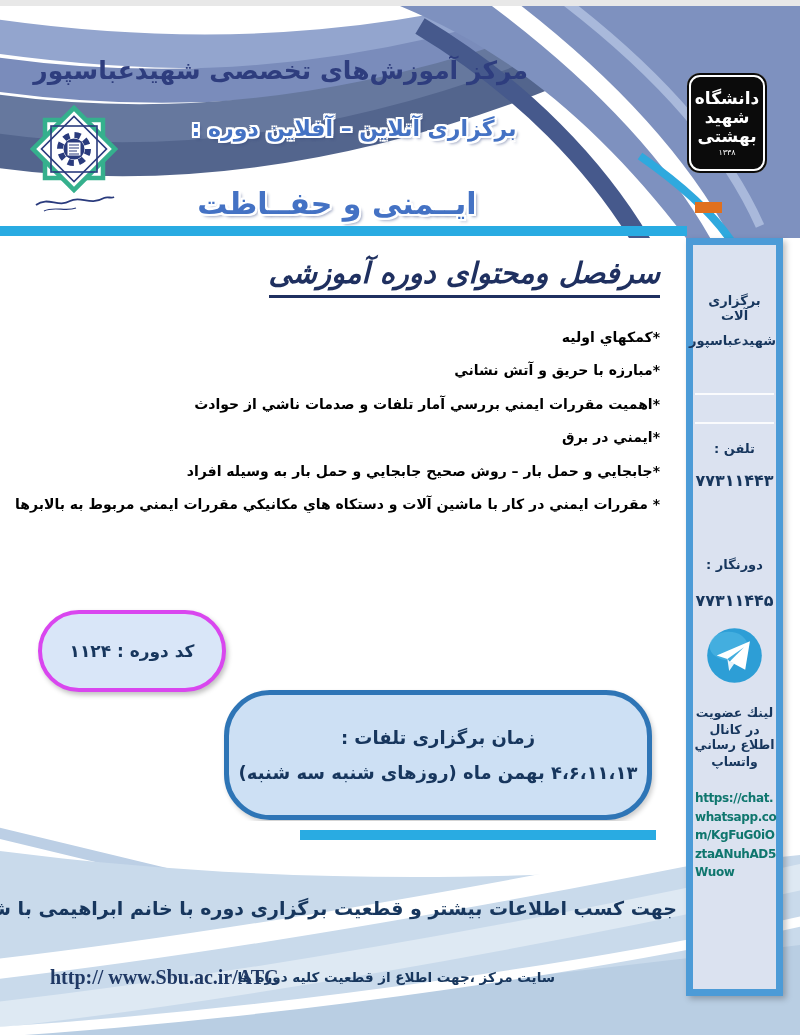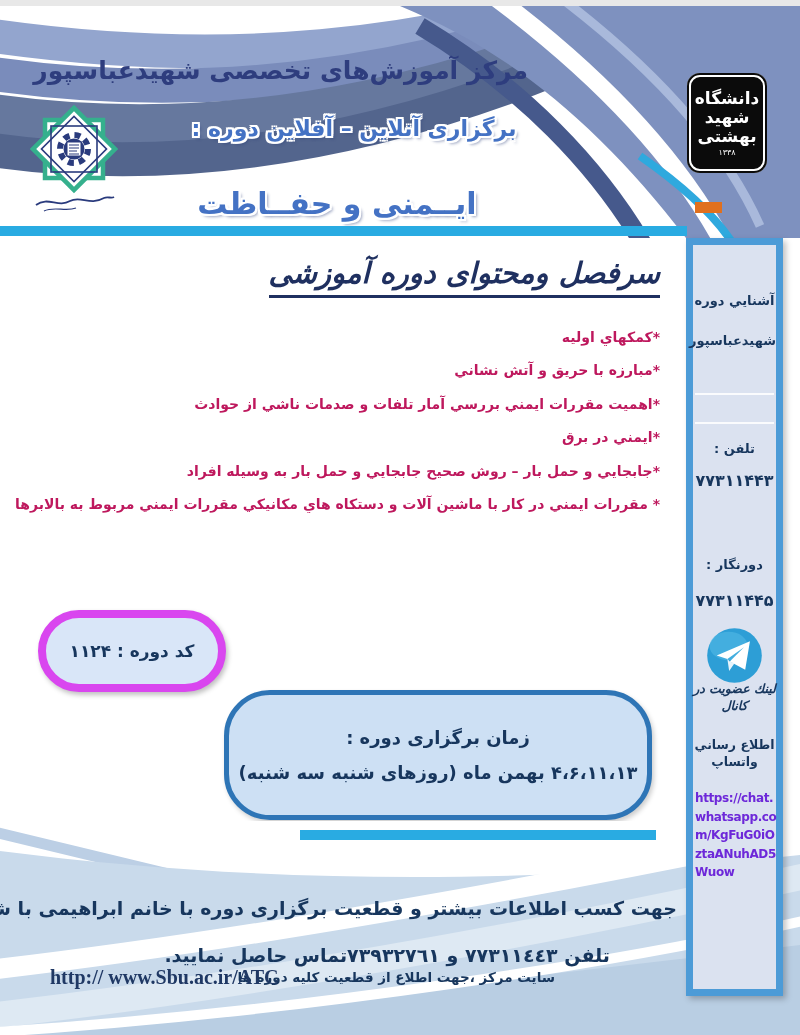--- a/index.html
+++ b/index.html
@@ -32,25 +32,25 @@
     color:#fff;direction:rtl;text-align:center;border-radius:13px;
   }
   .sbu-logo .l{font-weight:800;font-size:17px;line-height:1.12;}
   .sbu-logo .y{font-size:8px;margin-top:2px;letter-spacing:1px;}
   
   .section-title{
     left:245px;top:250px;width:415px;direction:rtl;
     font-size:29px;font-weight:800;font-style:italic;color:#1F3060;
   }
   .section-title span{border-bottom:3px solid #1F3060;padding-bottom:5px;}
-  .topics{left:8px;top:320px;width:652px;direction:rtl;text-align:right;color:#be185d;}
+  .topics{left:8px;top:320px;width:652px;direction:rtl;text-align:right;color:#000000;}
   .topic{font-size:14px;font-weight:700;line-height:1.6;margin-bottom:11px;}
   .code-pill{
     left:38px;top:604px;width:188px;height:82px;box-sizing:border-box;
-    background:#D9E6F8;border:8px solid #d946ef;border-radius:42px;
+    background:#D9E6F8;border:4px solid #d946ef;border-radius:42px;
     display:flex;align-items:center;justify-content:center;
     font-size:17px;font-weight:800;color:#17365D;direction:rtl;
     box-shadow:2px 3px 5px rgba(0,0,0,.25);
   }
   .schedule-box{
     left:224px;top:684px;width:428px;height:130px;box-sizing:border-box;
     background:#CDE0F4;border:5px solid #2E75B6;border-radius:46px;
     display:flex;flex-direction:column;align-items:center;justify-content:center;gap:14px;
     color:#17365D;direction:rtl;font-weight:800;
     box-shadow:2px 3px 5px rgba(0,0,0,.2);
@@ -67,24 +67,24 @@
     font-weight:800;direction:rtl;}
   .sb-brand1{top:48px;font-size:13px;}
   .sb-brand2{top:88px;font-size:13px;}
   .sb-div{position:absolute;left:2px;width:79px;height:2px;background:#ffffff;opacity:.85;}
   .sb-div1{top:148px;} .sb-div2{top:177px;}
   .sb-phone-label{top:196px;font-size:13px;}
   .sb-phone{top:226px;font-size:16px;letter-spacing:1px;}
   .sb-fax-label{top:312px;font-size:13px;}
   .sb-fax{top:346px;font-size:16px;letter-spacing:1px;}
   .sb-telegram{position:absolute;top:382px;left:13px;width:57px;height:57px;cursor:pointer;}
-  .sb-cap1{top:436px;font-size:12.5px;font-weight:700;line-height:1.35;font-style:italic;}
+  .sb-cap1{top:460px;font-size:12.5px;font-weight:700;line-height:1.35;}
   .sb-cap2{top:492px;font-size:12.5px;font-weight:700;line-height:1.35;}
   .sb-url{position:absolute;top:544px;left:0;width:83px;direction:ltr;text-align:left;
-    font-size:12px;font-weight:700;color:#6d28d9;line-height:1.55;letter-spacing:-0.4px;
+    font-size:12px;font-weight:700;color:#0f766e;line-height:1.55;letter-spacing:-0.4px;
     word-break:break-all;padding-left:2px;cursor:pointer;}
   
   .contact1{right:123px;top:891px;font-size:19px;font-weight:800;color:#17365D;direction:rtl;white-space:nowrap;}
   .contact2{right:190px;top:938px;font-size:19px;font-weight:800;color:#17365D;direction:rtl;white-space:nowrap;}
   .site-note{right:245px;top:963px;font-size:13.5px;font-weight:800;color:#17365D;direction:rtl;white-space:nowrap;}
   .website{left:50px;top:960px;font-size:20px;font-weight:700;color:#1F3864;
     font-family:"Liberation Serif","DejaVu Serif",serif;white-space:nowrap;cursor:pointer;}
 </style>
 </head>
 <body>
@@ -143,45 +143,44 @@
     <div class="topic">*مبارزه با حريق و آتش نشاني</div>
     <div class="topic">*اهميت مقررات ايمني بررسي آمار تلفات و صدمات ناشي از حوادث</div>
     <div class="topic">*ايمني در برق</div>
     <div class="topic">*جابجايي و حمل بار – روش صحيح جابجايي و حمل بار به وسيله افراد</div>
     <div class="topic">* مقررات ايمني در كار با ماشين آلات و دستكاه هاي مكانيكي مقررات ايمني مربوط به بالابرها</div>
   </div>
 
   <div class="abs code-pill">كد دوره : ۱۱۲۴</div>
 
   <div class="abs schedule-box">
-    <div class="s1">زمان برگزاری دوره :</div>
+    <div class="s1">زمان برگزاری تلفات :</div>
     <div class="s2">۴،۶،۱۱،۱۳ بهمن ماه (روزهای شنبه سه شنبه)</div>
   </div>
 
   <svg class="abs" style="left:0;top:815px;" width="800" height="220" viewBox="0 0 800 220">
     <rect width="800" height="220" fill="#ffffff"></rect>
     <path d="M-10,10 L330,92" stroke="#BCCFE5" stroke-width="11" fill="none"></path>
     <path d="M-10,38 L265,100" stroke="#C7D7E9" stroke-width="9" fill="none"></path>
     <path d="M-30,64 L205,112" stroke="#D2DFEE" stroke-width="8" fill="none"></path>
     <path d="M0,30 C250,62 520,66 800,34 L800,220 L0,220 Z" fill="#C9DAEB"></path>
     <path d="M-20,150 C260,118 560,62 820,8" stroke="#ffffff" stroke-width="20" fill="none"></path>
     <path d="M-20,196 C280,162 580,104 820,52" stroke="#DEE9F3" stroke-width="26" fill="none"></path>
     <path d="M0,206 C260,188 560,152 800,124 L800,220 L0,220 Z" fill="#B9CEE3"></path>
     <path d="M-20,212 C300,192 620,142 820,96" stroke="#ffffff" stroke-width="10" fill="none"></path>
   </svg>
 
   <div class="abs cyan-bar cyan-mid"></div>
 
   <div class="abs contact1">جهت کسب اطلاعات بیشتر و قطعیت برگزاری دوره با خانم ابراهیمی با شماره</div>
-  <div class="abs contact2">تلفن ۷۷۳۱۱٤٤۳ و ۷۳۹۳۲۷٦۱تماس حاصل نمایید.</div>
   <div class="abs site-note">سایت مرکز ،جهت اطلاع از قطعیت کلیه دوره ها</div>
   <div class="abs website">http:// www.Sbu.ac.ir/ATC</div>
 
   <div class="abs sidebar">
-    <div class="item sb-brand1">آشنايي دوره</div>
+    <div class="item sb-brand1">برگزاری آلات</div>
     <div class="item sb-brand2">شهیدعباسپور</div>
     <div class="sb-div sb-div1"></div>
     <div class="sb-div sb-div2"></div>
     <div class="item sb-phone-label">تلفن :</div>
     <div class="item sb-phone">۷۷۳۱۱۴۴۳</div>
     <div class="item sb-fax-label">دورنگار :</div>
     <div class="item sb-fax">۷۷۳۱۱۴۴۵</div>
     <svg class="sb-telegram" viewBox="0 0 48 48">
       <circle cx="24" cy="24" r="23" fill="#2D9ED6"></circle>
       <ellipse cx="19" cy="16" rx="16" ry="12" fill="#55BCE8" opacity="0.55"></ellipse>

